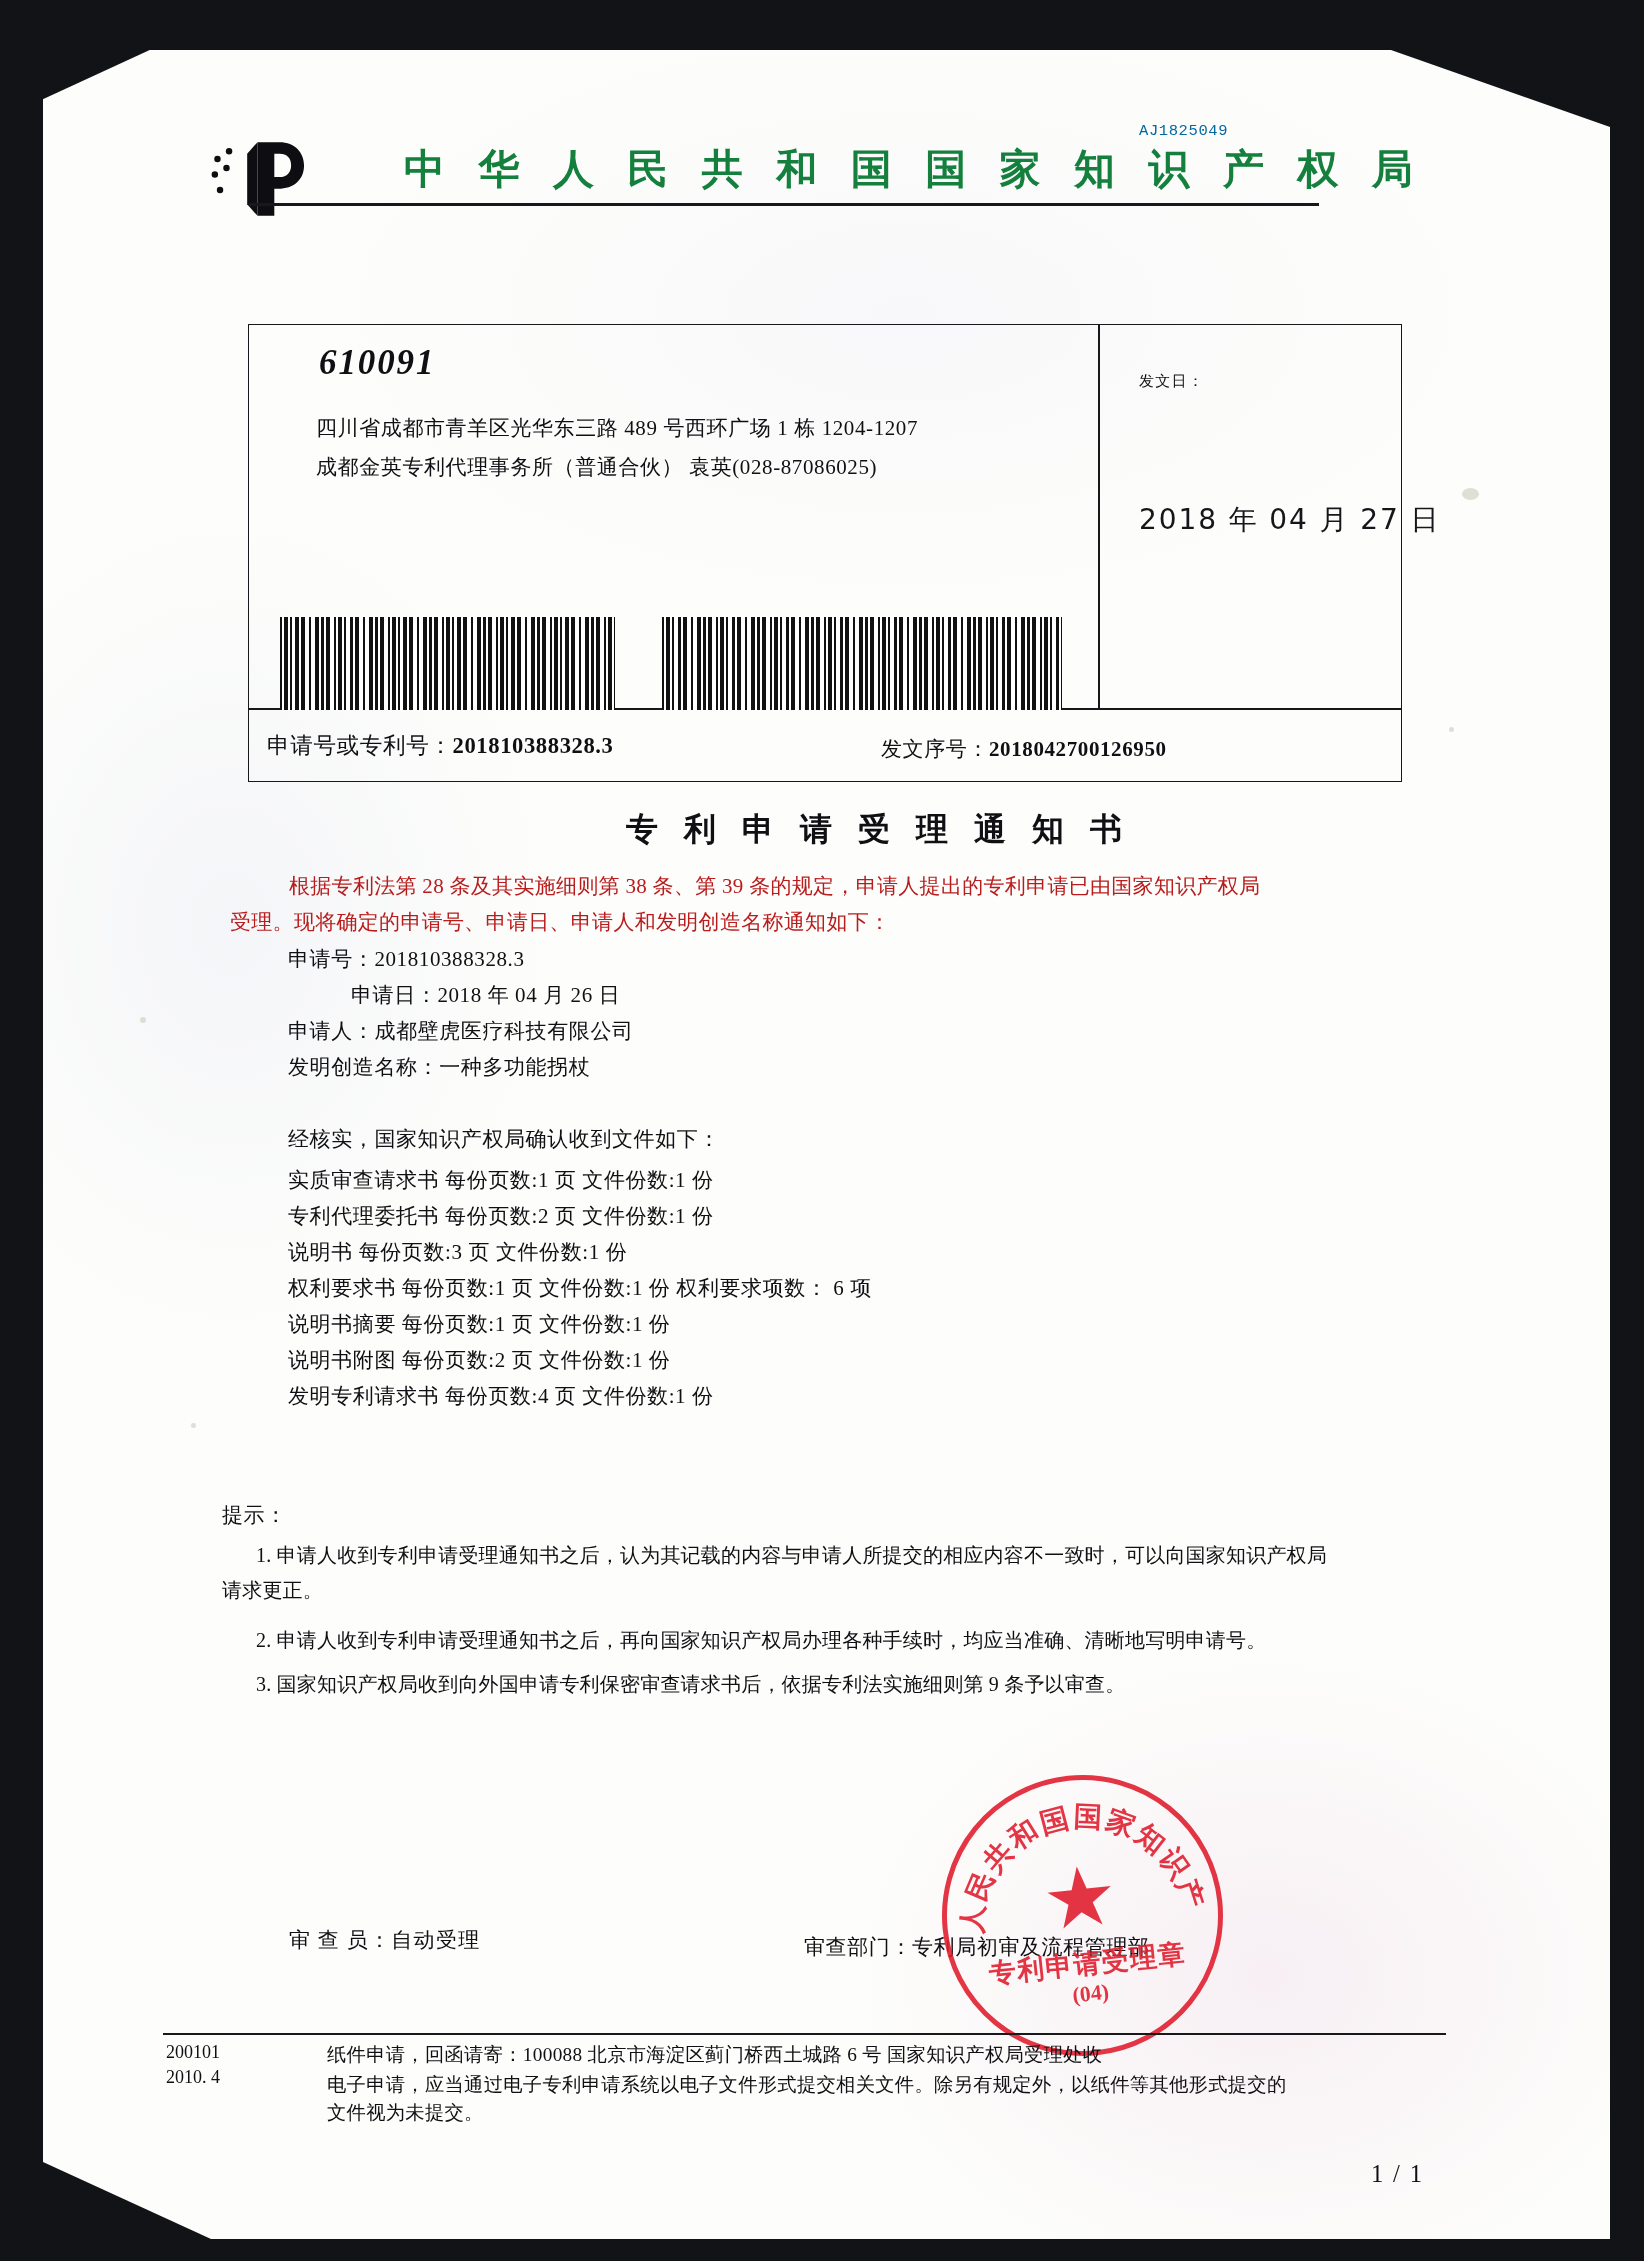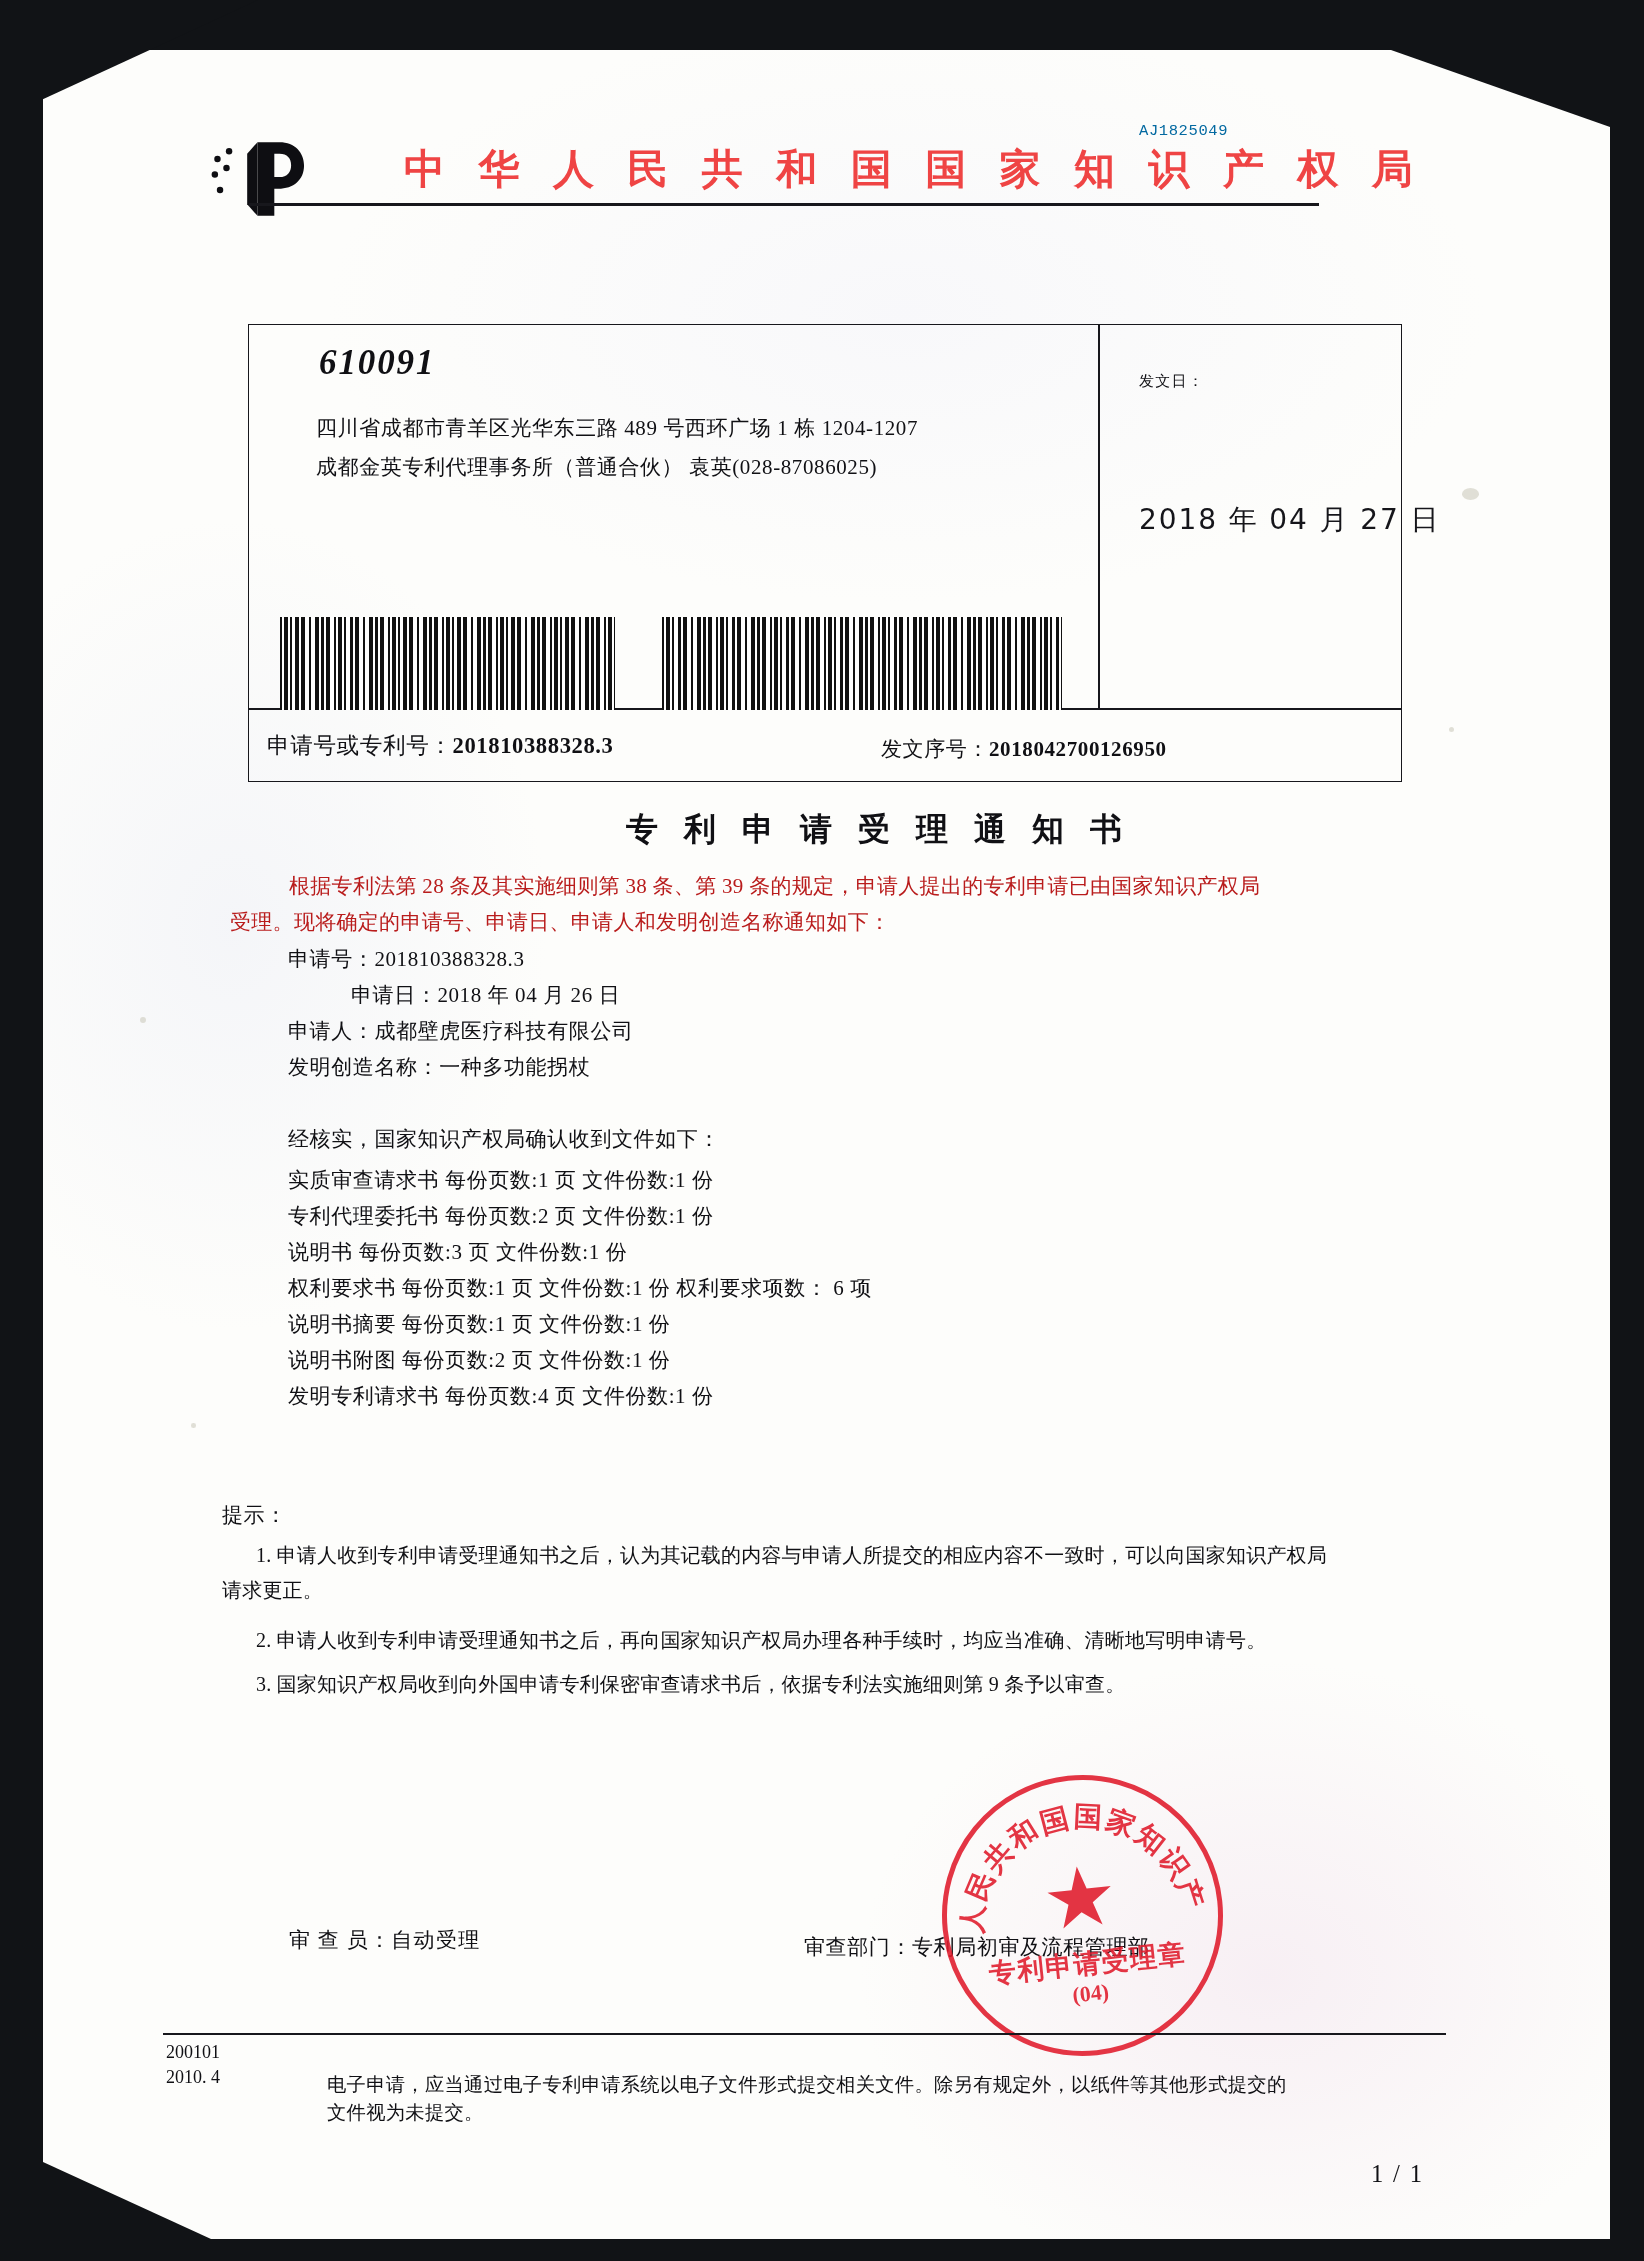--- a/index.html
+++ b/index.html
@@ -75,21 +75,21 @@
     left: 164px; top: 87px;
     width: 123px; height: 84px;
   }
   .gov-title {
     position: absolute;
     left: 361px; top: 92px;
     font-family: "Liberation Serif", serif;
     font-size: 41px;
     font-weight: bold;
     letter-spacing: 11.6px;
-    color: #ef4444;
+    color: #15803d;
     white-space: nowrap;
   }
   .barcode-id {
     position: absolute;
     left: 1096px; top: 72px;
     font-family: "Liberation Mono", monospace;
     font-size: 15.5px;
     letter-spacing: 0.6px;
     color: #0369a1;
   }
@@ -387,20 +387,21 @@
           </text>
         </svg>
         <div class="seal-star">★</div>
         <div class="seal-bottom-text">专利申请受理章</div>
         <div class="seal-code">(04)</div>
       </div>
 
       <div class="footer-rule"></div>
       <div class="f-code1">200101</div>
       <div class="f-code2">2010. 4</div>
+      <div class="f-line1">纸件申请，回函请寄：100088 北京市海淀区蓟门桥西土城路 6 号    国家知识产权局受理处收</div>
       <div class="f-line2">电子申请，应当通过电子专利申请系统以电子文件形式提交相关文件。除另有规定外，以纸件等其他形式提交的</div>
       <div class="f-line3">文件视为未提交。</div>
       <div class="pagenum">1 / 1</div>
 
       <div class="speck" style="left:1419px; top:438px; width:17px; height:11.6px;"></div>
       <div class="speck" style="left:1406px; top:677px; width:5.2px; height:5.2px;"></div>
       <div class="speck" style="left:97px; top:967px; width:6.4px; height:6.4px;"></div>
       <div class="speck" style="left:148px; top:1373px; width:4.5px; height:4.5px;"></div>
     </div>
   </div>

